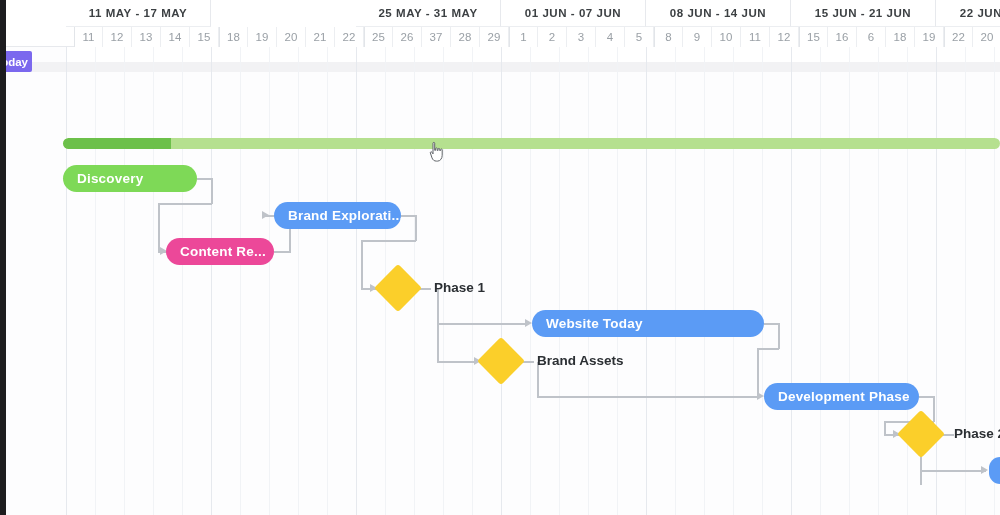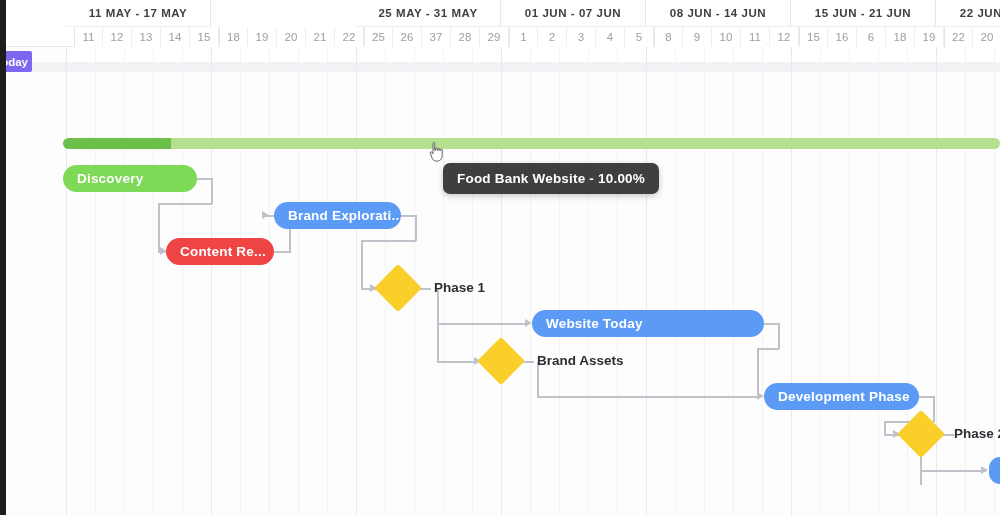--- a/index.html
+++ b/index.html
@@ -229,21 +229,21 @@
     <div class="arrow" style="left:981px; top:466px;"></div>
   </div>
 
   <div id="bars-layer">
       <div class="summary-bar" style="left: 63px; top: 138px; width: 937px; background: rgb(181, 224, 143);">
         <div class="prog" style="width: 108px; background: rgb(108, 192, 74);"></div>
       </div>
       <div class="task-bar green" style="left: 63px; top: 165px; width: 134px; background: rgb(126, 217, 87);">
         <span>Discovery</span>
       </div>
-      <div class="task-bar blue" style="left: 166px; top: 238px; width: 108px; background: #ef4444;">
+      <div class="task-bar blue" style="left: 166px; top: 238px; width: 108px; background: #ec4899;">
         <span>Content Re...</span>
       </div>
       <div class="task-bar blue" style="left: 274px; top: 202px; width: 127px; background: rgb(91, 155, 245);">
         <span>Brand Explorati...</span>
       </div>
       <div class="task-bar blue" style="left: 532px; top: 310px; width: 232px; background: rgb(91, 155, 245);">
         <span>Website Today</span>
       </div>
       <div class="task-bar blue" style="left: 764px; top: 383px; width: 155px; background: rgb(91, 155, 245);">
         <span>Development Phase</span>
@@ -256,21 +256,20 @@
       <div class="milestone-label" style="left: 954px; top: 426px;">Phase 2</div>
     </div>
 
   <div class="edge-bar" style="left:989px; top:457px; width:11px;"></div>
 
   <div class="cursor-hand" style="left:427px; top:140px;">
     <svg viewBox="0 0 20 24" width="20" height="24" aria-hidden="true">
       <path d="M6 3.2c0-1.1 1.7-1.1 1.7 0v7.1h.9V8.6c0-1 1.6-1 1.6 0v1.8h.9V9.1c0-1 1.6-1 1.6 0v1.4h.9v-.8c0-1 1.6-1 1.6 0v5.6c0 3.2-2 5.8-4.6 5.8H9.4c-2.2 0-3.6-1.2-4.4-3.2L3.4 13c-.4-1 .9-1.7 1.5-.8l1.1 1.7z" fill="#ffffff" stroke="#5f6368" stroke-width="1"></path>
     </svg>
   </div>
-  <div class="tooltip" style="left:443px; top:163px;">Food Bank Website - 10.00%</div>
 
   <div class="gantt-header">
     <div class="week-row" id="week-row">
         <div class="week-cell" style="left: 66px; width: 145px;">11 MAY - 17 MAY</div>
         <div class="week-cell" style="left: 356px; width: 145px;">25 MAY - 31 MAY</div>
         <div class="week-cell" style="left: 501px; width: 145px;">01 JUN - 07 JUN</div>
         <div class="week-cell" style="left: 646px; width: 145px;">08 JUN - 14 JUN</div>
         <div class="week-cell" style="left: 791px; width: 145px;">15 JUN - 21 JUN</div>
         <div class="week-cell" style="left: 936px; width: 145px;">22 JUN - 28 JUN</div>
       </div>

